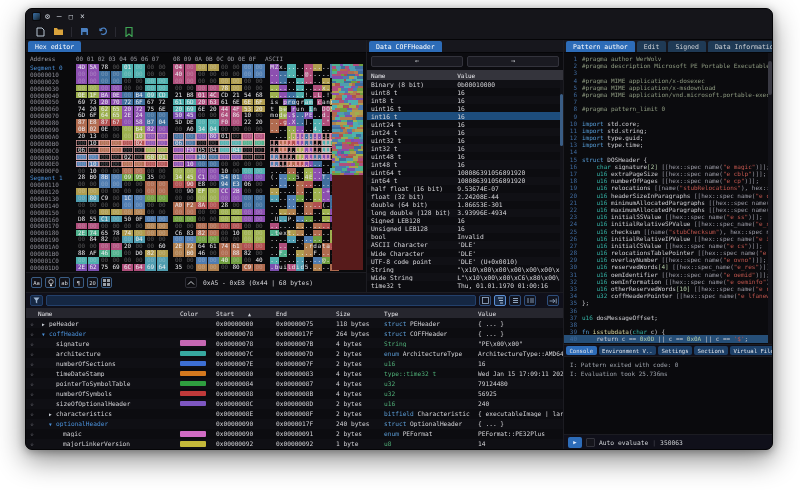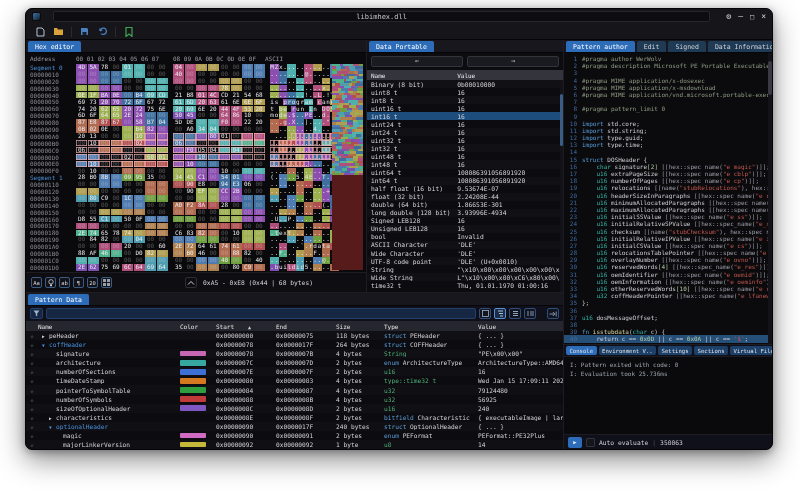--- a/index.html
+++ b/index.html
@@ -109,21 +109,20 @@
   .chk{width:9px;height:9px;background:#15151c;border:1px solid #33333c;border-radius:1px}
   .statussep{color:#4a4a54}
 </style>
 </head>
 <body>
 
 <div class="window">
 
   <div class="titlebar">
     <div class="logo"></div>
-    <div class="titlebox">libimhex.dll</div>
     <div class="winctl">
       <span style="font-size:8px">⚙</span>
       <span>–</span>
       <span style="font-size:7px">□</span>
       <span>×</span>
     </div>
   </div>
 
   <div class="toolbar">
     <div class="tbtn">
@@ -1684,21 +1683,21 @@
                     <polyline points="1,4.5 4,1.5 7,4.5" fill="none" stroke="#cfd2d6" stroke-width="1"></polyline>
                   </svg>
               </span>
               <span>0xA5 - 0xE8 (0x44 | 68 bytes)</span>
             </div>
           </div>
         </div>
 
         <div class="inspector">
           <div class="tabbar">
-            <div class="tab active">Data Portable</div>
+            <div class="tab active">Data COFFHeader</div>
           </div>
           <div class="navrow">
             <div class="navbtn">←</div>
             <div class="navbtn">→</div>
           </div>
           <div class="insp-head">
             <span class="in-name">Name</span>
             <span class="in-val">Value</span>
           </div>
           <div class="insp-body" id="insp">
@@ -1807,23 +1806,20 @@
               </div>
               <div class="insp-row">
                 <span class="in-name">time32_t</span>
                 <span class="in-val">Thu, 01.01.1970 01:00:16</span>
               </div>
             </div>
         </div>
       </div>
 
       <div class="patterndata">
-        <div class="tabbar">
-          <div class="tab active">Pattern Data</div>
-        </div>
         <div class="filterbar">
           <div class="funbox">
             <svg width="7" height="7" viewBox="0 0 7 7">
                 <path d="M0.5 0.5 h6 l-2.3 3 v3 l-1.4 -1 v-2 z" fill="#9db4d0"></path>
               </svg>
           </div>
           <div class="filterinput"></div>
           <div class="fico">
             <svg width="7" height="7" viewBox="0 0 7 7">
                 <rect x="0.5" y="0.5" width="6" height="6" fill="none" stroke="#9db4d0" stroke-width=".8"></rect>

